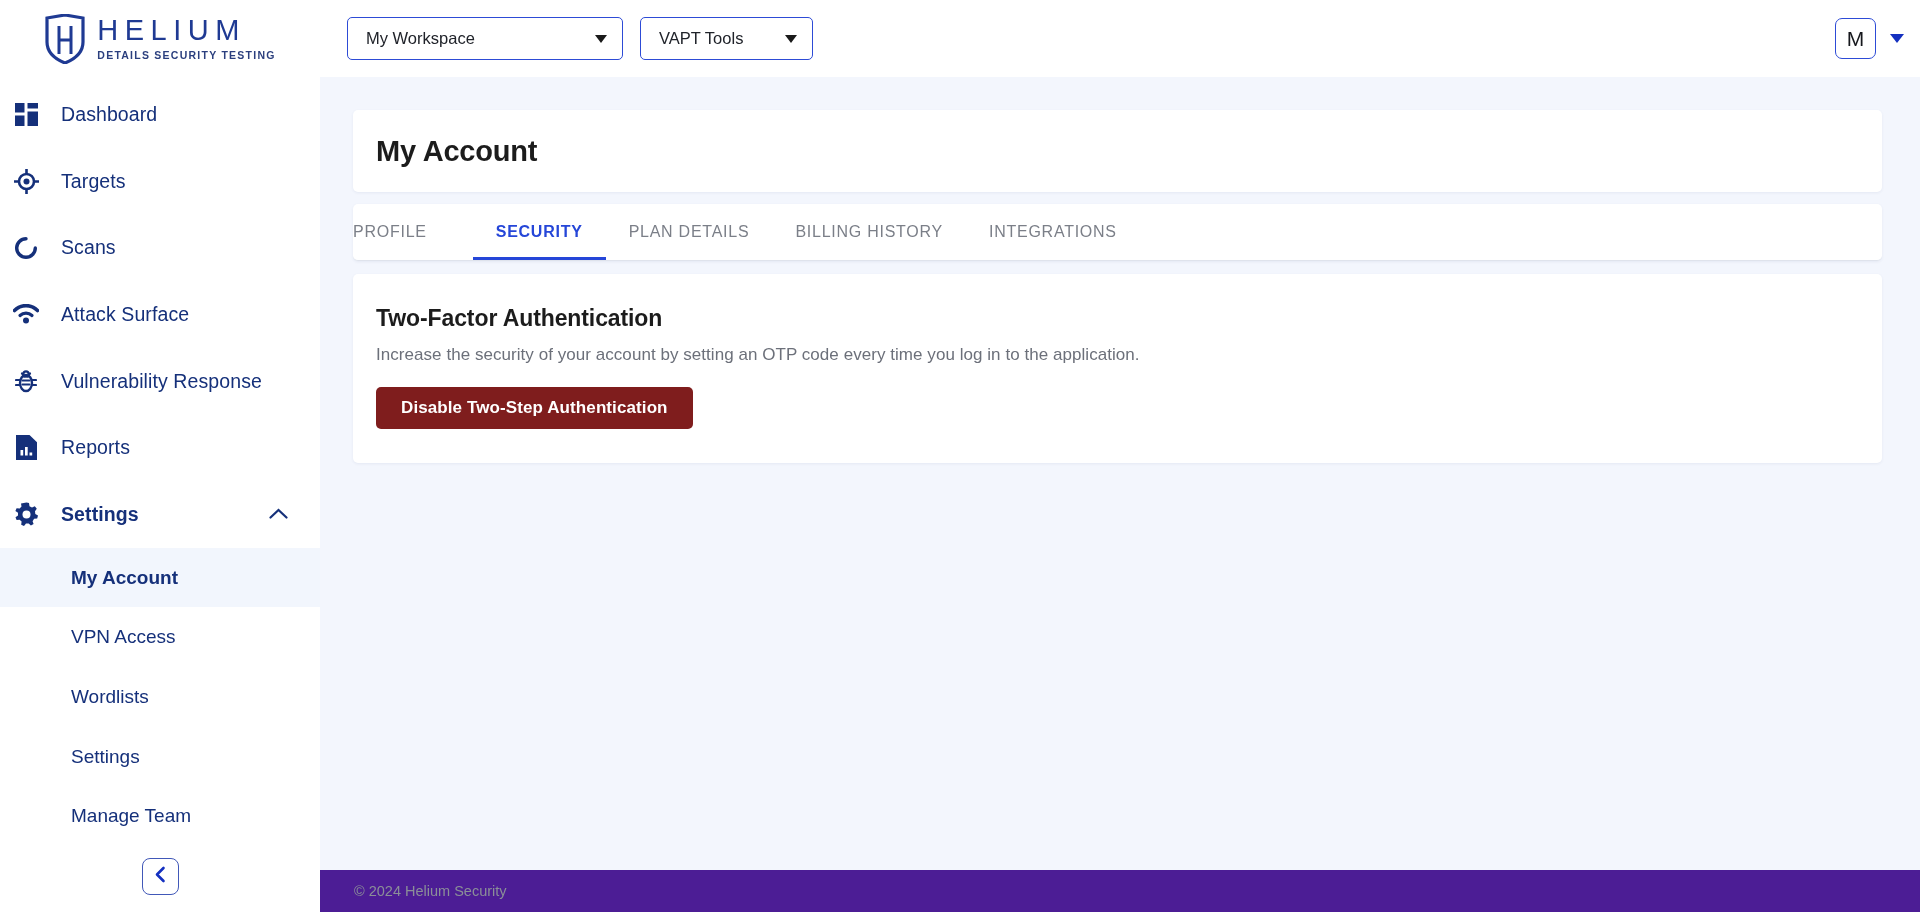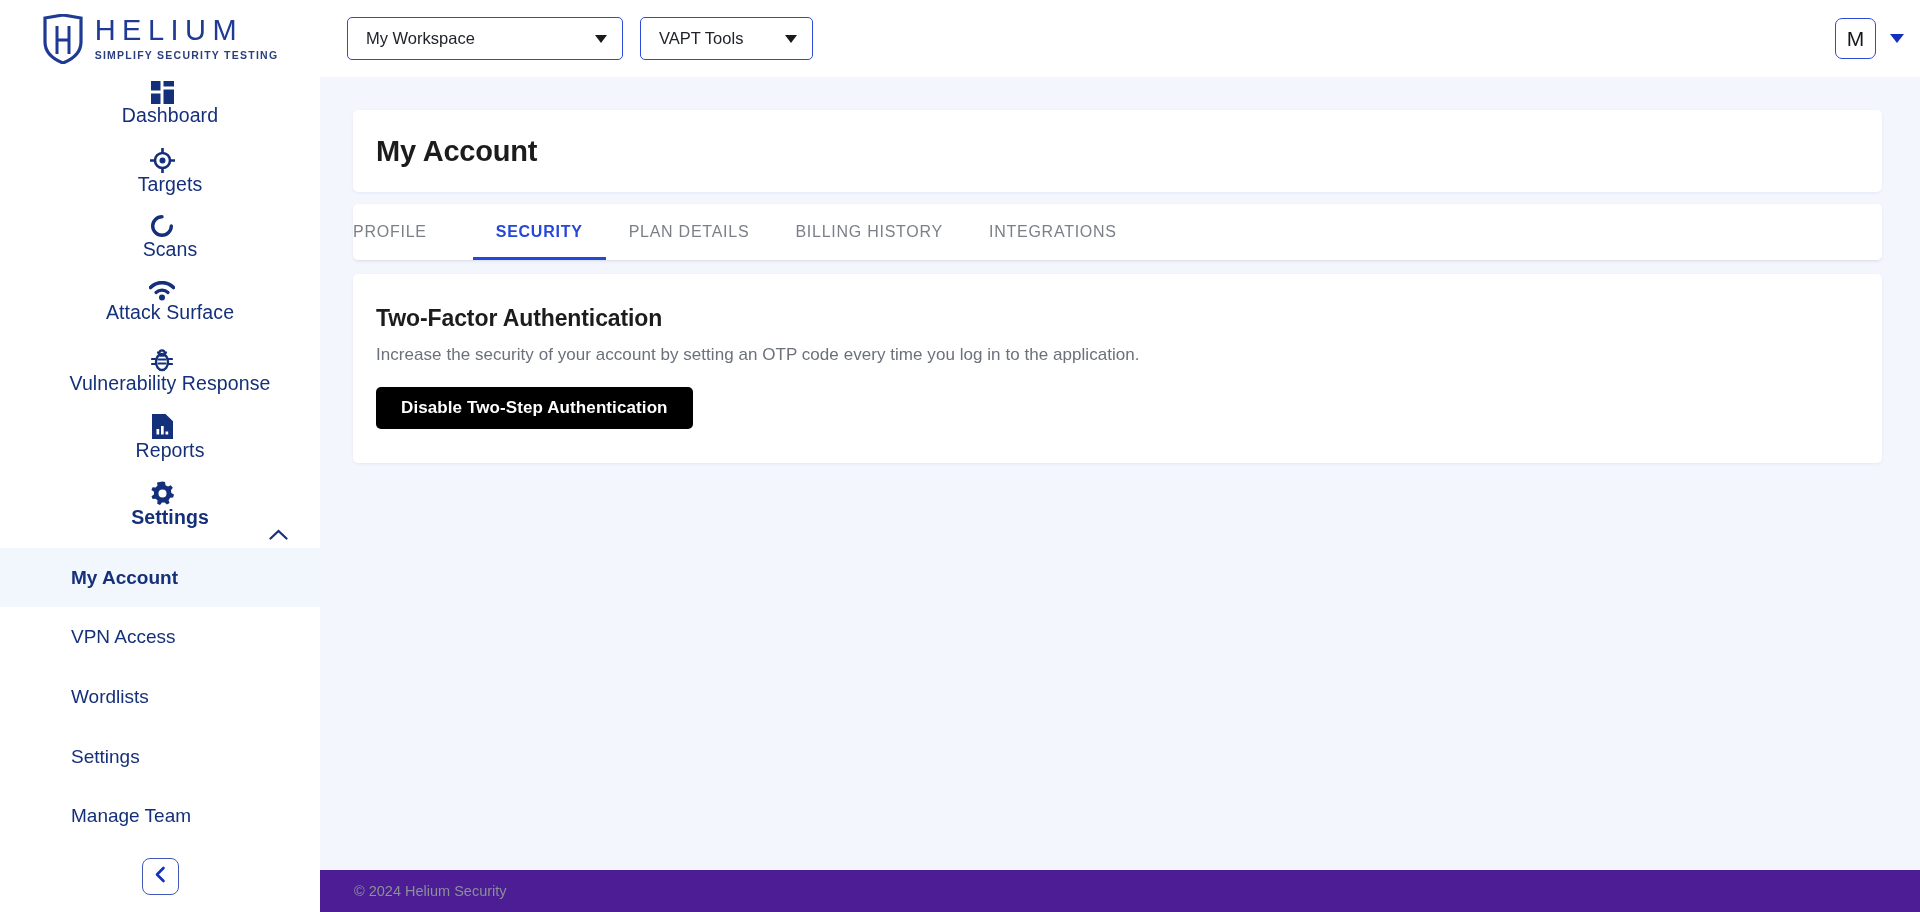--- a/index.html
+++ b/index.html
@@ -150,25 +150,24 @@
     position: relative;
     display: flex;
     flex-direction: column;
     padding-top: 4px;
   }
 
   .nav-item {
     height: 67px;
     display: flex;
     align-items: center;
-    padding-left: 20px;
+    padding-left: 7px;
     cursor: pointer;
     color: #122a6b;
     position: relative;
-    flex-direction: column;
   }
 
   .nav-icon {
     width: 38px;
     min-width: 38px;
     display: flex;
     align-items: center;
     justify-content: center;
     margin-right: 16px;
   }
@@ -311,21 +310,21 @@
   .section-desc {
     margin-top: 13px;
     font-size: 17px;
     color: #6c707a;
     letter-spacing: 0.05px;
   }
 
   .danger-btn {
     margin-top: 22px;
     height: 42px;
-    background: #000000;
+    background: #7f1d1d;
     border: none;
     border-radius: 5px;
     color: #ffffff;
     font-size: 17px;
     font-weight: bold;
     padding: 0 25px;
     cursor: pointer;
     font-family: "Liberation Sans", sans-serif;
     letter-spacing: 0.1px;
   }
@@ -355,21 +354,21 @@
     <div class="logo-zone">
       <div class="logo">
         <span>
           <svg class="logo-shield" width="42" height="50" viewBox="0 0 42 50">
             <path d="M3 4 L21 1 L39 4 L39 28 C39 39 31 45 21 49 C11 45 3 39 3 28 Z" fill="none" stroke="#1f3a93" stroke-width="3.2"></path>
             <path d="M15 12 L15 40 M27 12 L27 40 M15 26 L27 26" fill="none" stroke="#1f3a93" stroke-width="3"></path>
           </svg>
         </span>
         <span class="logo-words">
           <span class="logo-name">HELIUM</span>
-          <span class="logo-tag">SIMPLIFY SECURITY TESTING</span>
+          <span class="logo-tag">DETAILS SECURITY TESTING</span>
         </span>
       </div>
     </div>
 
     <div class="topbar-controls">
 
       <div class="dropdown workspace">
         <span class="dropdown-label">My Workspace</span>
         <span class="caret-down"></span>
       </div>

